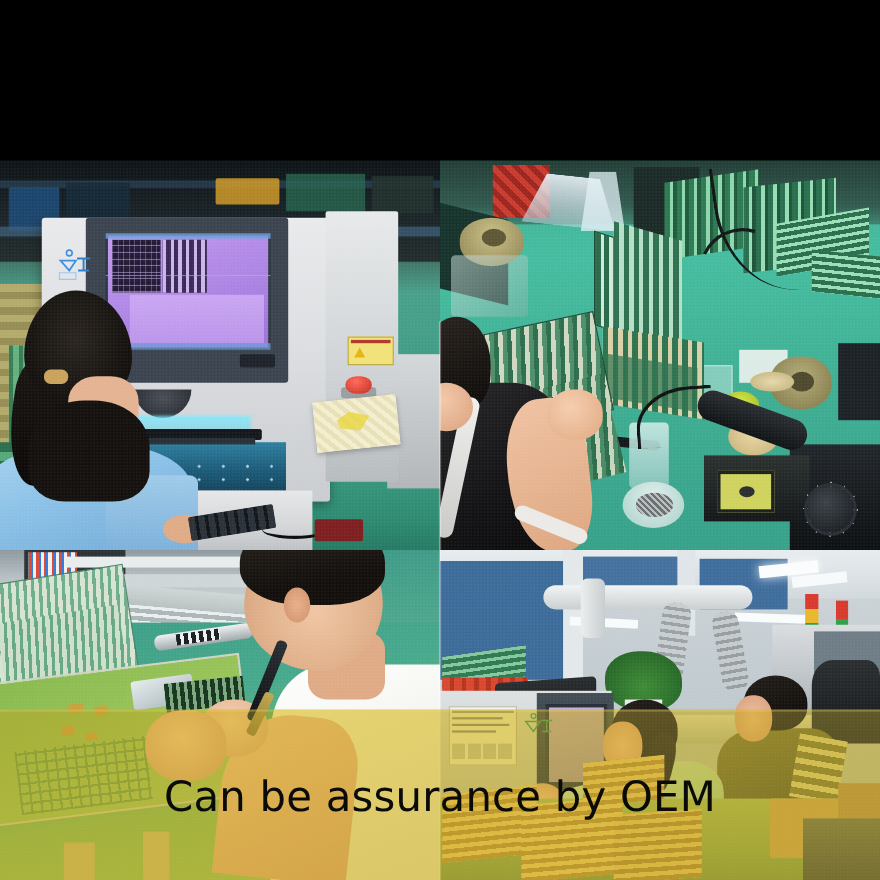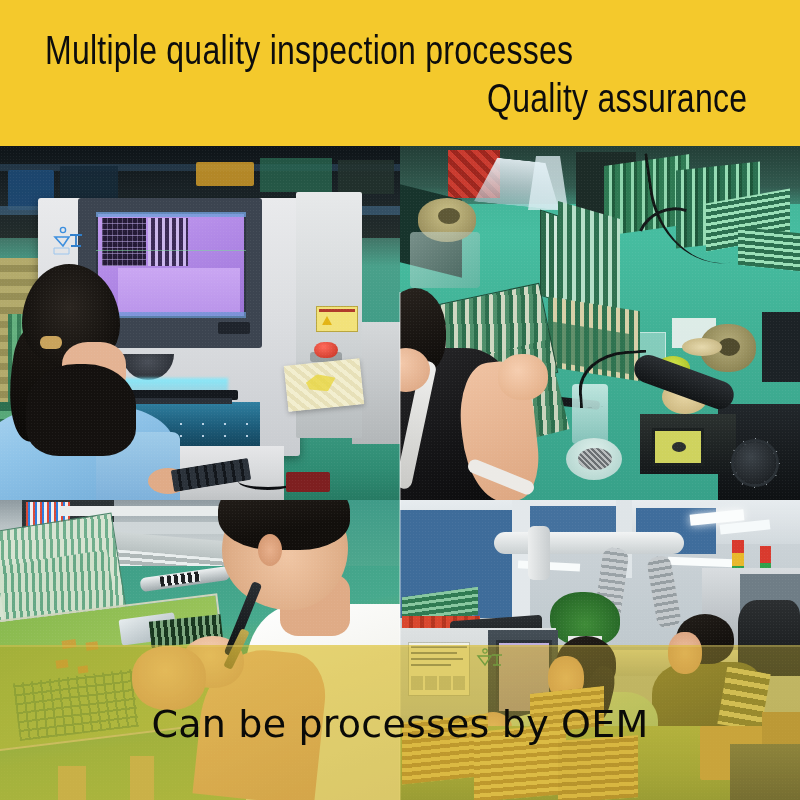--- a/index.html
+++ b/index.html
@@ -447,24 +447,20 @@
   }
   
   .seam-v { position:absolute; left:399px; top:146px; width:2px; height:654px; background:rgba(255,255,255,.35); }
   .seam-h { position:absolute; left:0; top:499px; width:800px; height:2px; background:rgba(255,255,255,.3); }
 </style>
 </head>
 <body>
 
 <div id="page">
 
-  <div class="banner">
-    <div class="banner-line1">Multiple quality inspection processes</div>
-    <div class="banner-line2">Quality assurance</div>
-  </div>
 
   <div class="grid">
 
     <div class="cell cell-tl">
       <div class="scene">
         <div class="o tl-bg"></div>
         <div class="o tl-wallrack"></div>
         <div class="o tl-rackbar2"></div>
         <div class="o tl-shelfitem1"></div>
         <div class="o tl-shelfitem2"></div>
@@ -709,15 +705,15 @@
         <div class="grain"></div>
       </div>
     </div>
 
     <div class="seam-v"></div>
     <div class="seam-h"></div>
   </div>
 
   <div class="oem-tint"></div>
   <div class="oem-tint2"></div>
-  <div class="oem-text">Can be processes by OEM</div>
+  <div class="oem-text">Can be assurance by OEM</div>
 
 </div>
 
 </body></html>

